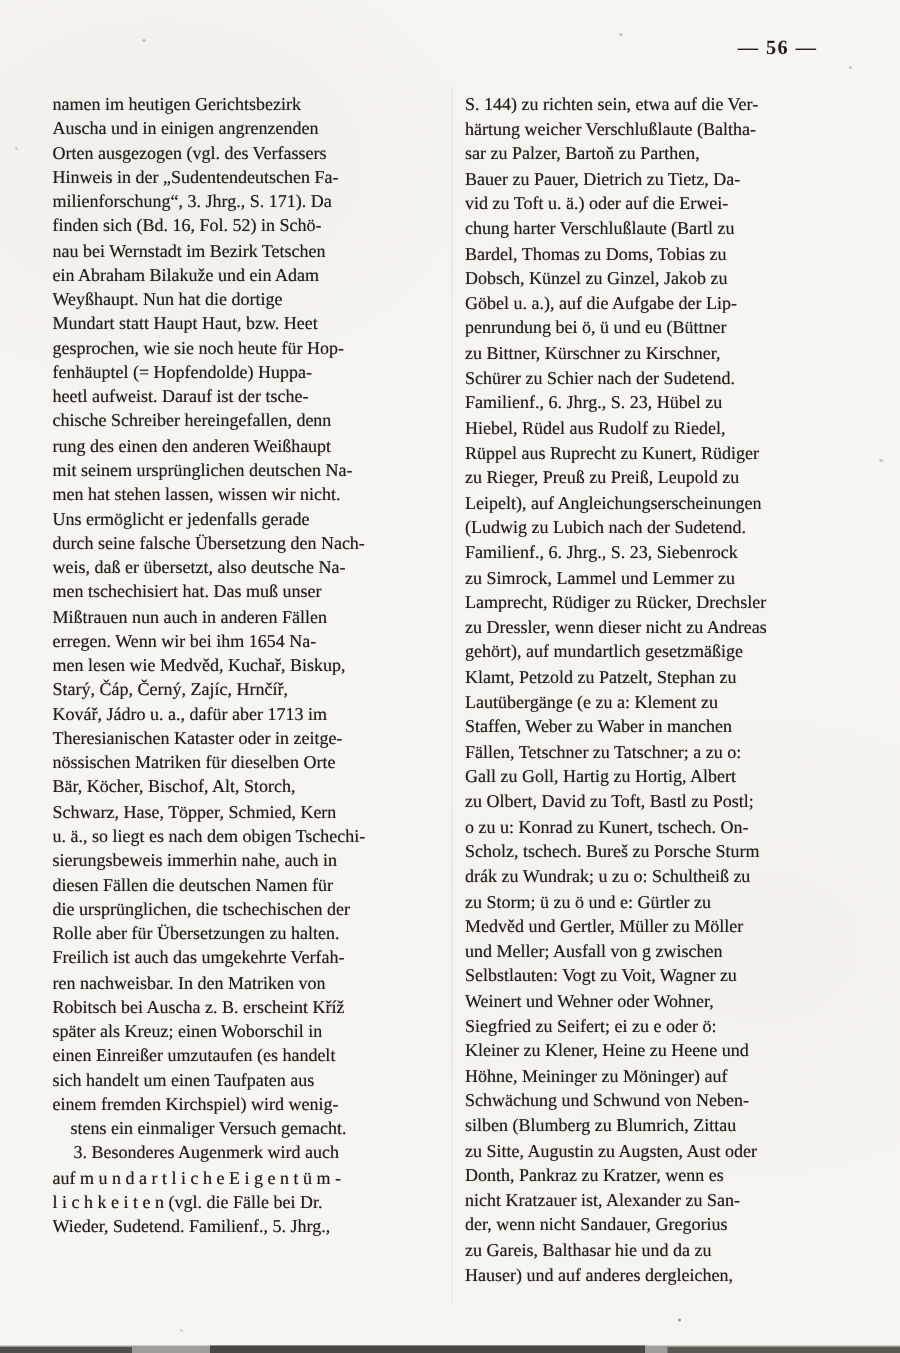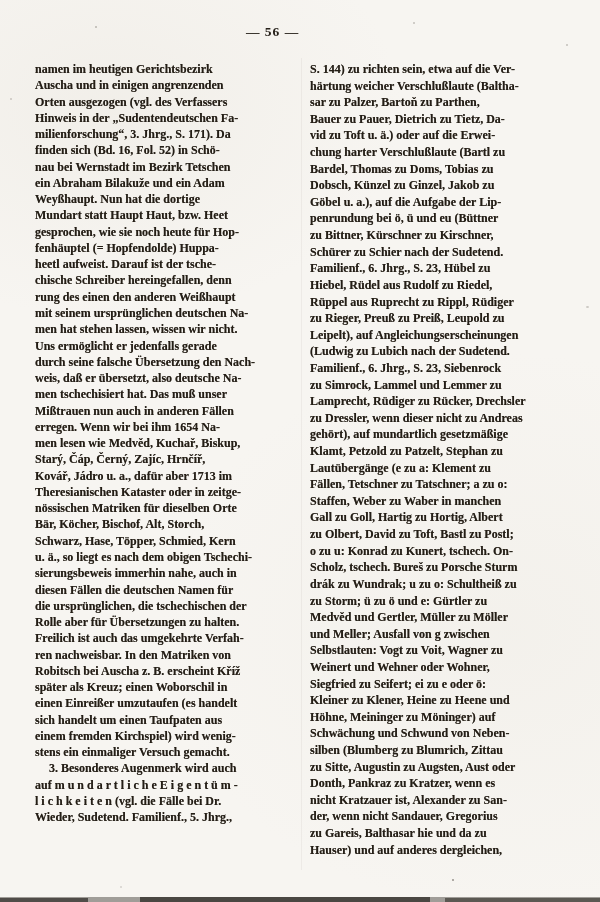--- a/index.html
+++ b/index.html
@@ -10,38 +10,38 @@
   }
   .page{
     position:relative;width:600px;height:902px;
     background:
       radial-gradient(ellipse 420px 300px at 18% 12%, rgba(225,220,210,0.25), rgba(0,0,0,0) 70%),
       radial-gradient(ellipse 500px 400px at 85% 70%, rgba(228,224,214,0.2), rgba(0,0,0,0) 70%),
       #f7f5f1;
   }
   .page-number{
     position:absolute;top:24px;left:0;width:545px;
-    text-align:center;font-size:13.5px;font-weight:700;
+    text-align:right;font-size:13.5px;font-weight:700;
     color:#262019;letter-spacing:1px;
   }
   .col{
     position:absolute;top:61px;width:268px;
-    font-size:12px;font-weight:700;color:#241e16;
+    font-size:12px;font-weight:400;color:#241e16;
     text-shadow:0 0 0.5px rgba(36,30,22,0.6);
   }
   .col-left{left:35px;}
   .col-right{left:310px;}
   .tline{
     height:var(--lh);line-height:var(--lh);
     overflow:hidden;white-space:nowrap;
     text-align:justify;
   }
   .tline::after{content:"";display:inline-block;width:100%;}
   .tline{text-align-last:justify;}
-  .tline.nj{text-align:left;text-align-last:left;}
+  .tline.nj{text-align:left;text-align-last:left;margin-left:12px;}
   .tline.ind{text-indent:14px;}
   .gutter-line{
     position:absolute;left:301px;top:58px;width:1px;height:812px;
     background:rgba(110,104,92,0.07);
   }
   .speck{position:absolute;border-radius:50%;background:#4a443b;}
   .scan-band{position:absolute;background:#35322d;}
 </style>
 </head>
 <body>
@@ -109,33 +109,33 @@
       <div class="tline">vid zu Toft u. ä.) oder auf die Erwei-</div>
       <div class="tline">chung harter Verschlußlaute (Bartl zu</div>
       <div class="tline">Bardel, Thomas zu Doms, Tobias zu</div>
       <div class="tline">Dobsch, Künzel zu Ginzel, Jakob zu</div>
       <div class="tline">Göbel u. a.), auf die Aufgabe der Lip-</div>
       <div class="tline">penrundung bei ö, ü und eu (Büttner</div>
       <div class="tline">zu Bittner, Kürschner zu Kirschner,</div>
       <div class="tline">Schürer zu Schier nach der Sudetend.</div>
       <div class="tline">Familienf., 6. Jhrg., S. 23, Hübel zu</div>
       <div class="tline">Hiebel, Rüdel aus Rudolf zu Riedel,</div>
-      <div class="tline">Rüppel aus Ruprecht zu Rippl, Rüdiger</div>
+      <div class="tline">Rüppel aus Ruprecht zu Kunert, Rüdiger</div>
       <div class="tline">zu Rieger, Preuß zu Preiß, Leupold zu</div>
       <div class="tline">Leipelt), auf Angleichungserscheinungen</div>
       <div class="tline">(Ludwig zu Lubich nach der Sudetend.</div>
       <div class="tline">Familienf., 6. Jhrg., S. 23, Siebenrock</div>
       <div class="tline">zu Simrock, Lammel und Lemmer zu</div>
       <div class="tline">Lamprecht, Rüdiger zu Rücker, Drechsler</div>
       <div class="tline">zu Dressler, wenn dieser nicht zu Andreas</div>
       <div class="tline">gehört), auf mundartlich gesetzmäßige</div>
       <div class="tline">Klamt, Petzold zu Patzelt, Stephan zu</div>
       <div class="tline">Lautübergänge (e zu a: Klement zu</div>
+      <div class="tline">Staffen, Weber zu Waber in manchen</div>
       <div class="tline">Fällen, Tetschner zu Tatschner; a zu o:</div>
-      <div class="tline">Staffen, Weber zu Waber in manchen</div>
       <div class="tline">Gall zu Goll, Hartig zu Hortig, Albert</div>
       <div class="tline">zu Olbert, David zu Toft, Bastl zu Postl;</div>
       <div class="tline">o zu u: Konrad zu Kunert, tschech. On-</div>
       <div class="tline">Scholz, tschech. Bureš zu Porsche Sturm</div>
       <div class="tline">drák zu Wundrak; u zu o: Schultheiß zu</div>
       <div class="tline">zu Storm; ü zu ö und e: Gürtler zu</div>
       <div class="tline">Medvěd und Gertler, Müller zu Möller</div>
       <div class="tline">und Meller; Ausfall von g zwischen</div>
       <div class="tline">Selbstlauten: Vogt zu Voit, Wagner zu</div>
       <div class="tline">Weinert und Wehner oder Wohner,</div>

